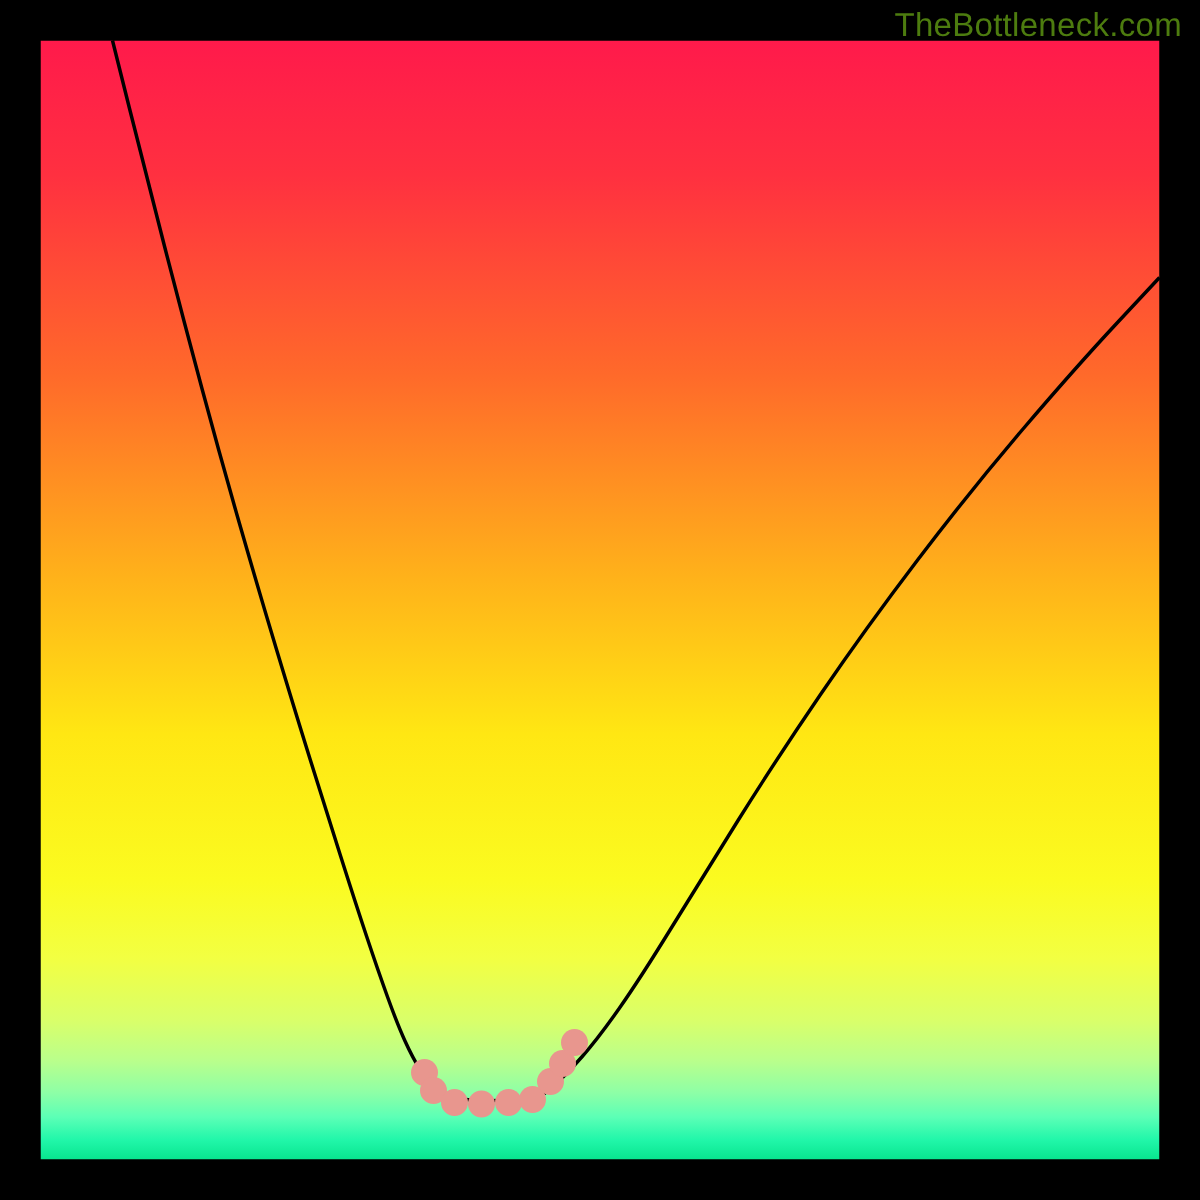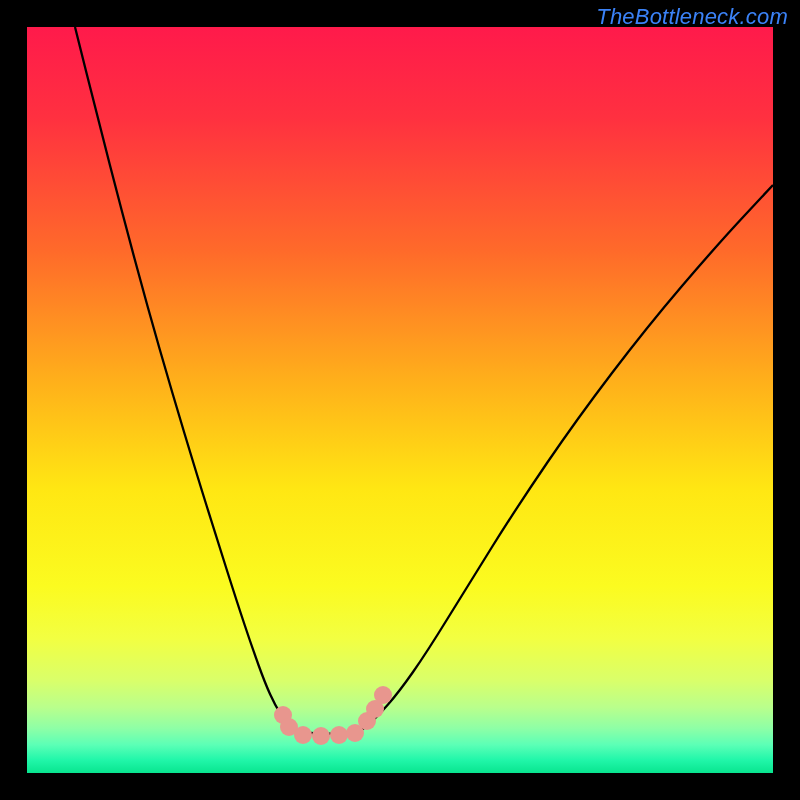--- a/index.html
+++ b/index.html
@@ -23,25 +23,24 @@
     position: absolute;
     left: 0;
     top: 0;
     width: 100%;
     height: 100%;
   }
   .watermark {
     position: absolute;
     top: 4px;
     right: 12px;
-    color: #3b82f6;
+    color: #4d7c0f;
     font-size: 22px;
     font-weight: 500;
     letter-spacing: 0.2px;
-    font-style: italic;
   }
   svg.curve {
     position: absolute;
     left: 0;
     top: 0;
     width: 100%;
     height: 100%;
     overflow: visible;
   }
 </style>

